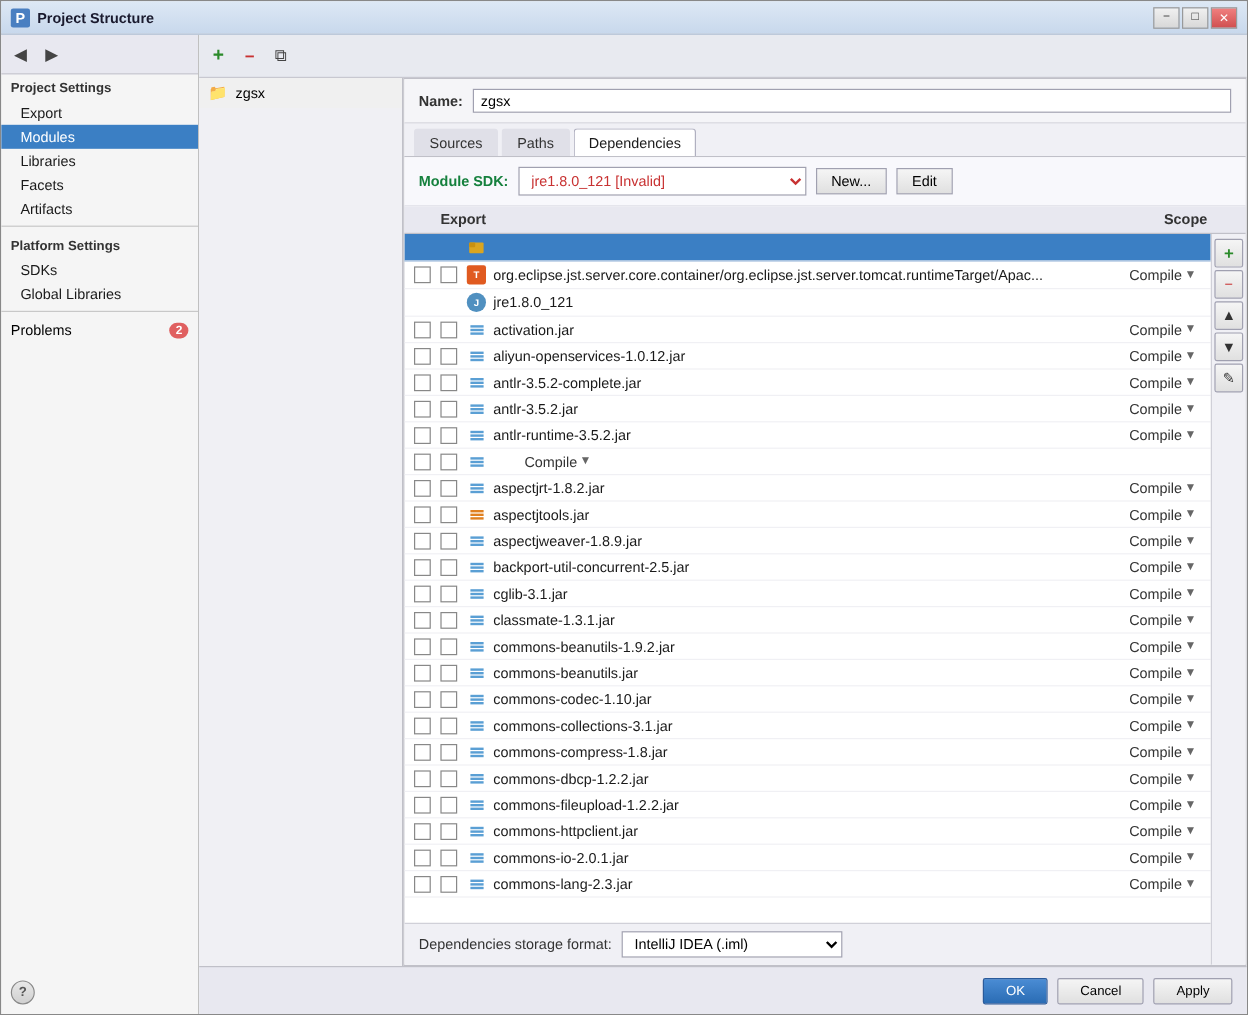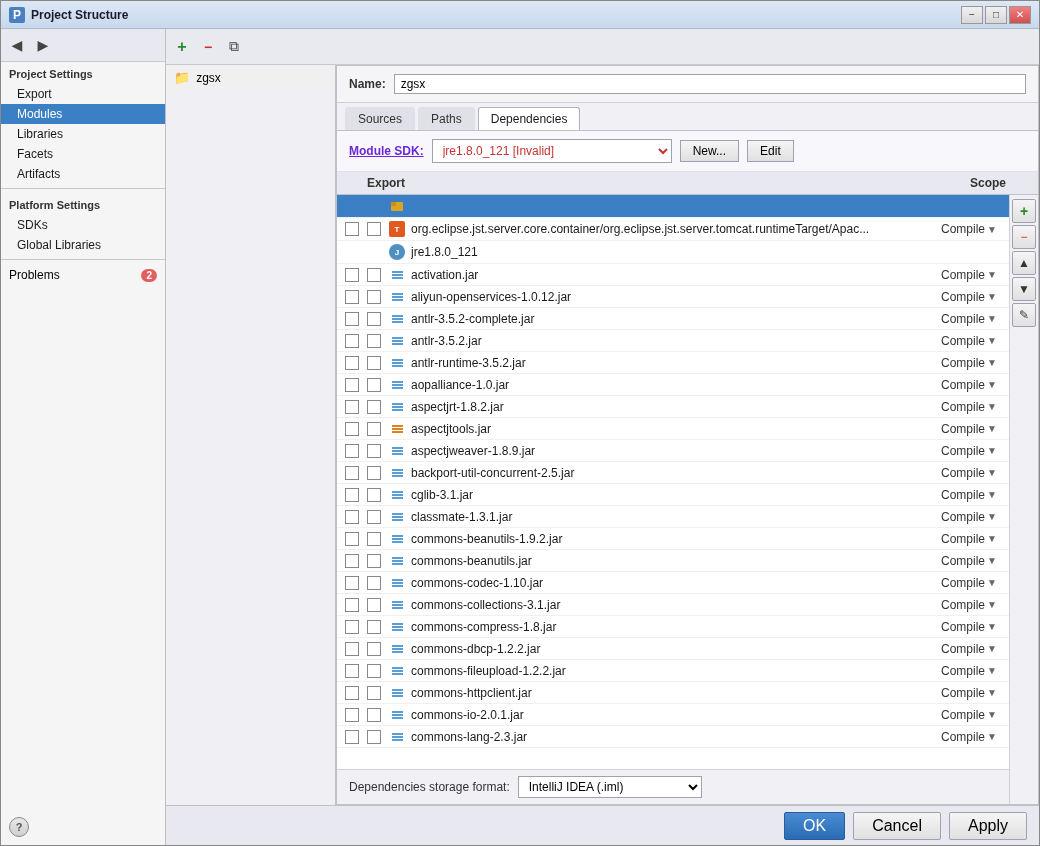--- a/index.html
+++ b/index.html
@@ -45,21 +45,21 @@
 
     .name-row { display: flex; align-items: center; padding: 8px 12px; background: #f5f5f8; border-bottom: 1px solid #d0d0d8; flex-shrink: 0; }
     .name-label { font-weight: bold; margin-right: 8px; color: #333; }
     .name-input { flex: 1; border: 1px solid #a0a0b0; padding: 2px 6px; font-size: 12px; background: white; }
 
     .tabs-bar { display: flex; padding: 4px 8px 0 8px; background: #f0f0f5; border-bottom: 1px solid #c0c0c8; flex-shrink: 0; }
     .tab { padding: 4px 12px; border: 1px solid transparent; border-bottom: none; cursor: pointer; font-size: 12px; color: #333; margin-right: 3px; background: #e0e0e8; border-radius: 3px 3px 0 0; }
     .tab.active { background: white; border-color: #b0b0c0; border-bottom-color: white; color: #1a1a1a; font-weight: 500; }
 
     .sdk-row { display: flex; align-items: center; padding: 8px 12px; gap: 8px; flex-shrink: 0; background: #f8f8fc; border-bottom: 1px solid #e0e0e8; }
-    .sdk-label { font-weight: bold; text-decoration: underline; color: #6d28d9; }
+    .sdk-label { font-weight: bold; color: #15803d; }
     .sdk-select { flex: none; width: 240px; border: 1px solid #a0a0b0; padding: 3px 6px; background: white; color: #c83232; font-size: 12px; }
     .sdk-btn { padding: 3px 12px; border: 1px solid #a0a0b0; background: linear-gradient(to bottom, #f5f5f5, #e0e0e0); cursor: pointer; font-size: 12px; }
 
     .table-header { display: flex; align-items: center; padding: 4px 8px; background: #e8e8f0; border-bottom: 1px solid #c0c0c8; flex-shrink: 0; }
     .col-export { width: 60px; font-weight: bold; color: #333; }
     .col-name { flex: 1; font-weight: bold; color: #333; }
     .col-scope { width: 100px; text-align: right; padding-right: 24px; font-weight: bold; color: #333; }
 
     .deps-list { flex: 1; overflow-y: auto; }
 
@@ -76,21 +76,21 @@
     .side-btn.red-btn { color: #c83232; }
 
     .deps-content { flex: 1; display: flex; overflow: hidden; }
     .deps-main { flex: 1; display: flex; flex-direction: column; overflow: hidden; }
 
     .storage-row { display: flex; align-items: center; padding: 6px 12px; background: #f0f0f5; border-top: 1px solid #d0d0d8; flex-shrink: 0; }
     .storage-label { font-size: 12px; color: #333; margin-right: 8px; }
     .storage-select { padding: 2px 6px; border: 1px solid #a0a0b0; background: white; font-size: 12px; width: 184px; }
 
     .bottom-bar { height: 40px; background: #e8e8f0; border-top: 1px solid #c0c0c8; display: flex; align-items: center; justify-content: flex-end; padding: 0 12px; gap: 8px; flex-shrink: 0; }
-    .bottom-btn { padding: 4px 18px; border: 1px solid #a0a0b0; background: linear-gradient(to bottom, #f5f5f5, #e0e0e0); cursor: pointer; font-size: 16px; border-radius: 2px; }
+    .bottom-btn { padding: 4px 18px; border: 1px solid #a0a0b0; background: linear-gradient(to bottom, #f5f5f5, #e0e0e0); cursor: pointer; font-size: 11px; border-radius: 2px; }
     .bottom-btn.primary { background: linear-gradient(to bottom, #4a8cd4, #2a6cb4); color: white; border-color: #2a5a9a; }
 
     
     ::-webkit-scrollbar { width: 8px; }
     ::-webkit-scrollbar-track { background: #f0f0f0; }
     ::-webkit-scrollbar-thumb { background: #b0b8c8; border-radius: 4px; }
 
     .module-source-row { background: #3b7fc4; color: white; }
     .module-source-row .dep-name { color: white; }
   </style>
@@ -283,21 +283,20 @@
        <span class="scope-arrow">▼</span>
   </div>
                   <div class="dep-row">
     <div class="dep-checkbox"></div>
     <div style="width:14px;height:14px;border:1px solid #888;background:white;margin-right:8px;flex-shrink:0;"></div>
     <span style="width:16px;height:14px;margin-right:6px;flex-shrink:0;display:flex;flex-direction:column;justify-content:center;align-items:center;gap:1px;">
       <div style="width:11px;height:2px;background:#5a9fd4;"></div>
       <div style="width:11px;height:2px;background:#5a9fd4;"></div>
       <div style="width:11px;height:2px;background:#5a9fd4;"></div>
     </span>
-    <span class="dep-name" style="overflow:hidden;text-overflow:ellipsis;white-space:nowrap;">aopalliance-1.0.jar</span>
     <span class="scope-val">Compile</span>
        <span class="scope-arrow">▼</span>
   </div>
                   <div class="dep-row">
     <div class="dep-checkbox"></div>
     <div style="width:14px;height:14px;border:1px solid #888;background:white;margin-right:8px;flex-shrink:0;"></div>
     <span style="width:16px;height:14px;margin-right:6px;flex-shrink:0;display:flex;flex-direction:column;justify-content:center;align-items:center;gap:1px;">
       <div style="width:11px;height:2px;background:#5a9fd4;"></div>
       <div style="width:11px;height:2px;background:#5a9fd4;"></div>
       <div style="width:11px;height:2px;background:#5a9fd4;"></div>

